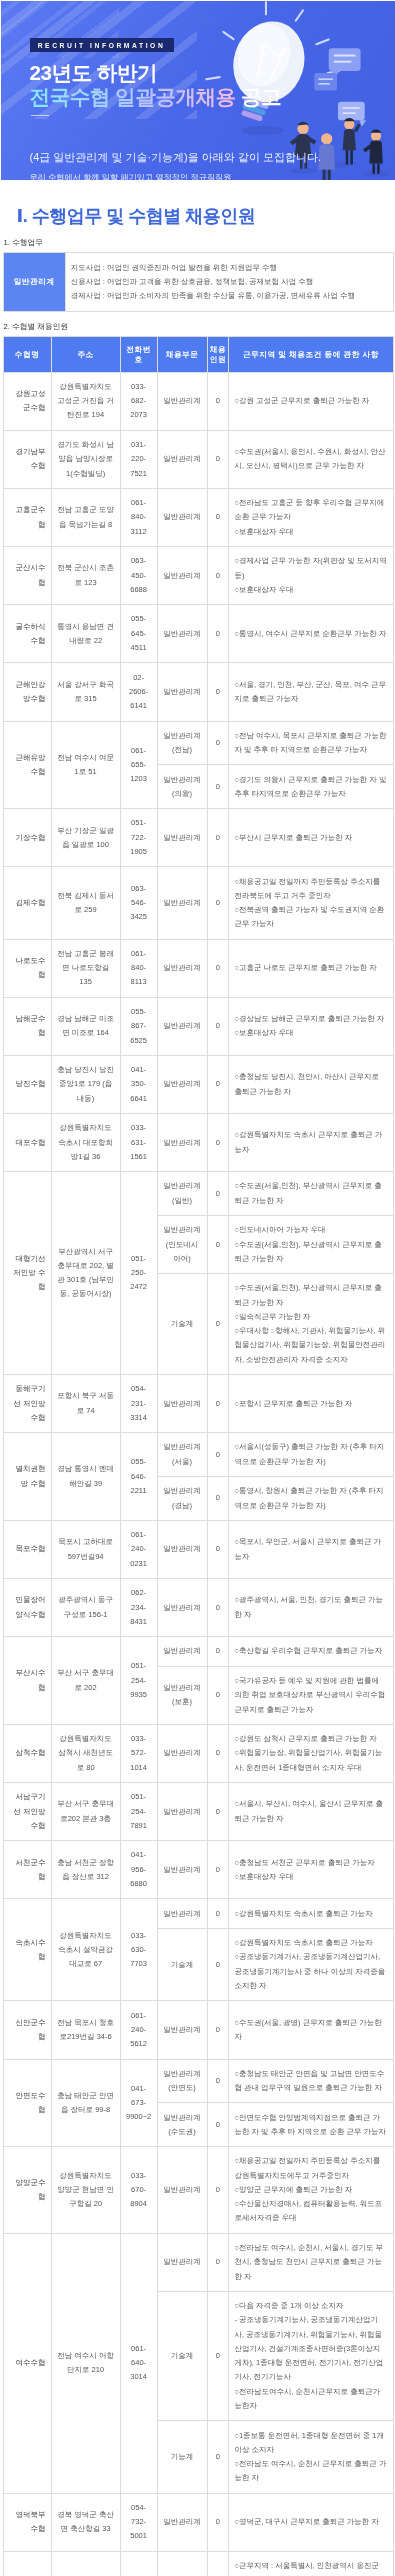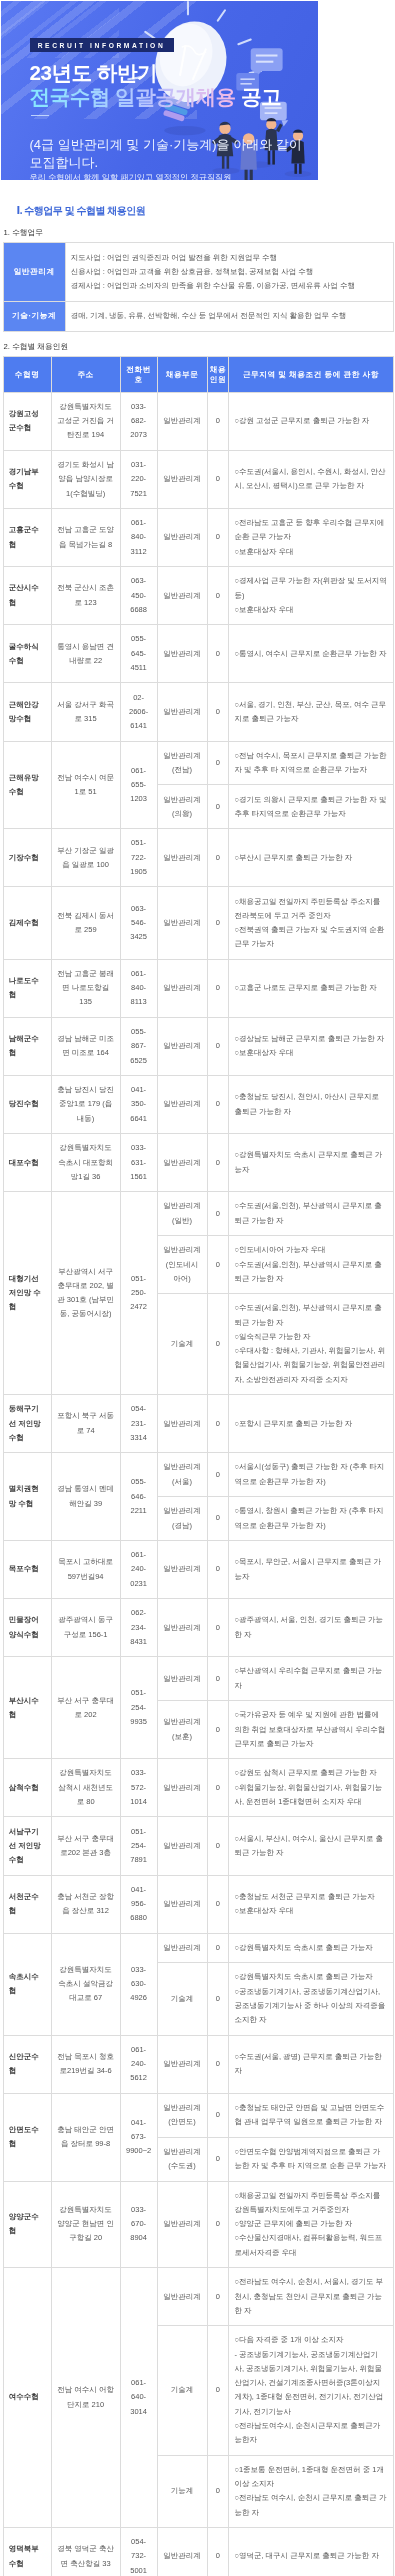--- a/index.html
+++ b/index.html
@@ -6,21 +6,21 @@
   body{
     width:396px;
     background:#ffffff;
     color:#555;
     font-family:"Liberation Sans","DejaVu Sans",sans-serif;
     -webkit-font-smoothing:antialiased;
   }
   
   .banner{
     position:relative;
-    width:317px;
+    width:395px;
     height:179px;
     margin:0.5px;
     background:linear-gradient(118deg,#5a79f2 0%,#4766e8 55%,#4160e2 100%);
     overflow:hidden;
   }
   .stripes{
     position:absolute;left:-41px;top:-31px;width:237px;height:149px;
     background:repeating-linear-gradient(-38deg,rgba(255,255,255,.14) 0 7.7px,transparent 7.7px 31px);
   }
   .stripes2{
@@ -35,44 +35,44 @@
   }
   .title1{position:absolute;left:29px;top:58px;color:#fff;font-size:20.6px;font-weight:800;letter-spacing:-0.5px;}
   .title2{position:absolute;left:29px;top:82px;font-size:20.6px;font-weight:800;letter-spacing:-0.5px;white-space:nowrap;}
   .title2 .grad{
     background:linear-gradient(90deg,#86e8ff 0%,#b4c4ff 55%,#f2b9e6 100%);
     -webkit-background-clip:text;background-clip:text;color:transparent;
   }
   .title2 .rest{color:#fff;text-align:right;}
   .tdivider{position:absolute;left:30px;top:114px;width:18.5px;height:1.5px;background:#cfe0ff;opacity:.85;}
   .sub1{position:absolute;left:29px;top:123px;color:#eef3ff;font-size:8.2px;margin-top:48px;}
-  .sub2{position:absolute;left:29px;top:135px;color:#eef3ff;font-size:13px;}
+  .sub2{position:absolute;left:29px;top:149px;color:#eef3ff;font-size:11px;}
   .illus{position:absolute;right:0;top:0;}
   
   .content{padding:0 2.6px 15.5px 2.6px;}
   .sec-title{
-    color:#3e68d8;font-size:10px;font-weight:800;
+    color:#3e68d8;font-size:18px;font-weight:800;
     margin:24px 1px 5.2px 1px;letter-spacing:-0.5px;padding-left:13px;
   }
   .sub-label{font-size:7.7px;font-weight:400;color:#333;margin:10.3px 1px 4.6px 1px;}
   table{border-collapse:collapse;width:391px;margin:0 auto;table-layout:fixed;}
   th,td{border:0.5px solid #dcdcdc;}
   th{
     background:#4e7cf0;color:#fff;font-weight:700;
     padding:7.2px 2.1px;font-size:7.7px;letter-spacing:0.5px;
     white-space:pre-line;text-align:center;
   }
   td{padding:7.2px 5.2px;font-size:7.5px;line-height:1.9;vertical-align:middle;color:#555;}
   .label-cell{
     background:#5b86f2;color:#fff;font-weight:700;text-align:center;
     letter-spacing:0.5px;font-size:7.7px;
   }
   .td-c{text-align:center;}
   .ml{white-space:pre-line;}
-  .coop-name{font-weight:700;color:#3f3f3f;text-align:left;}
+  .coop-name{font-weight:400;color:#3f3f3f;text-align:right;}
 </style>
 </head>
 <body>
 
 <div class="banner">
   <div class="stripes"></div>
   <div class="stripes2"></div>
   <svg class="illus" width="222" height="179" viewBox="0 0 430 348">
 
     <g stroke="#dfe8fd" stroke-width="4" stroke-linecap="round" opacity="0.9">
@@ -160,24 +160,20 @@
         <col style="width:62px">
         <col>
       </colgroup>
     <tbody>
         <tr>
       <td class="label-cell">일반관리계</td>
       <td class="ml">지도사업 : 어업인 권익증진과 어업 발전을 위한 지원업무 수행
 신용사업 : 어업인과 고객을 위한 상호금융, 정책보험, 공제보험 사업 수행
 경제사업 : 어업인과 소비자의 만족을 위한 수산물 유통, 이용가공, 면세유류 사업 수행</td>
     </tr>
-    <tr>
-      <td class="label-cell">기술·기능계</td>
-      <td class="ml">경매, 기계, 냉동, 유류, 선박항해, 수산 등 업무에서 전문적인 지식 활용한 업무 수행</td>
-    </tr>
   </tbody>
     </table>
 
   <div class="sub-label">2. 수협별 채용인원</div>
 
   <table>
     <colgroup>
       <col style="width:48px">
         <col style="width:69px">
         <col style="width:37px">
@@ -373,21 +369,21 @@
           <td class="td-c ml">일반관리계</td>
           <td class="td-c">0</td>
           <td class="ml">○광주광역시, 서울, 인천, 경기도 출퇴근 가능한 자</td>
         </tr>
         <tr>
           <td class="coop-name ml" rowspan="2">부산시수협</td>
           <td class="td-c ml" rowspan="2">부산 서구 충무대로 202</td>
           <td class="td-c" rowspan="2">051-254-9935</td>
           <td class="td-c ml">일반관리계</td>
           <td class="td-c">0</td>
-          <td class="ml">○부산광역시 우리수협 근무지로 출퇴근 가능자</td>
+          <td class="ml">○축산항길 우리수협 근무지로 출퇴근 가능자</td>
         </tr>
         <tr>
           <td class="td-c ml">일반관리계
 (보훈)</td>
           <td class="td-c">0</td>
           <td class="ml">○국가유공자 등 예우 및 지원에 관한 법률에 의한 취업 보호대상자로 부산광역시 우리수협 근무지로 출퇴근 가능자</td>
         </tr>
         <tr>
           <td class="coop-name ml">삼척수협</td>
           <td class="td-c ml">강원특별자치도 삼척시 새천년도로 80</td>
@@ -410,21 +406,21 @@
           <td class="td-c ml">충남 서천군 장항읍 장산로 312</td>
           <td class="td-c">041-956-6880</td>
           <td class="td-c ml">일반관리계</td>
           <td class="td-c">0</td>
           <td class="ml">○충청남도 서천군 근무지로 출퇴근 가능자
 ○보훈대상자 우대</td>
         </tr>
         <tr>
           <td class="coop-name ml" rowspan="2">속초시수협</td>
           <td class="td-c ml" rowspan="2">강원특별자치도 속초시 설악금강대교로 67</td>
-          <td class="td-c" rowspan="2">033-630-4926</td>
+          <td class="td-c" rowspan="2">033-630-7703</td>
           <td class="td-c ml">일반관리계</td>
           <td class="td-c">0</td>
           <td class="ml">○강원특별자치도 속초시로 출퇴근 가능자</td>
         </tr>
         <tr>
           <td class="td-c ml">기술계</td>
           <td class="td-c">0</td>
           <td class="ml">○강원특별자치도 속초시로 출퇴근 가능자
 ○공조냉동기계기사, 공조냉동기계산업기사, 공조냉동기계기능사 중 하나 이상의 자격증을 소지한 자</td>
         </tr>

